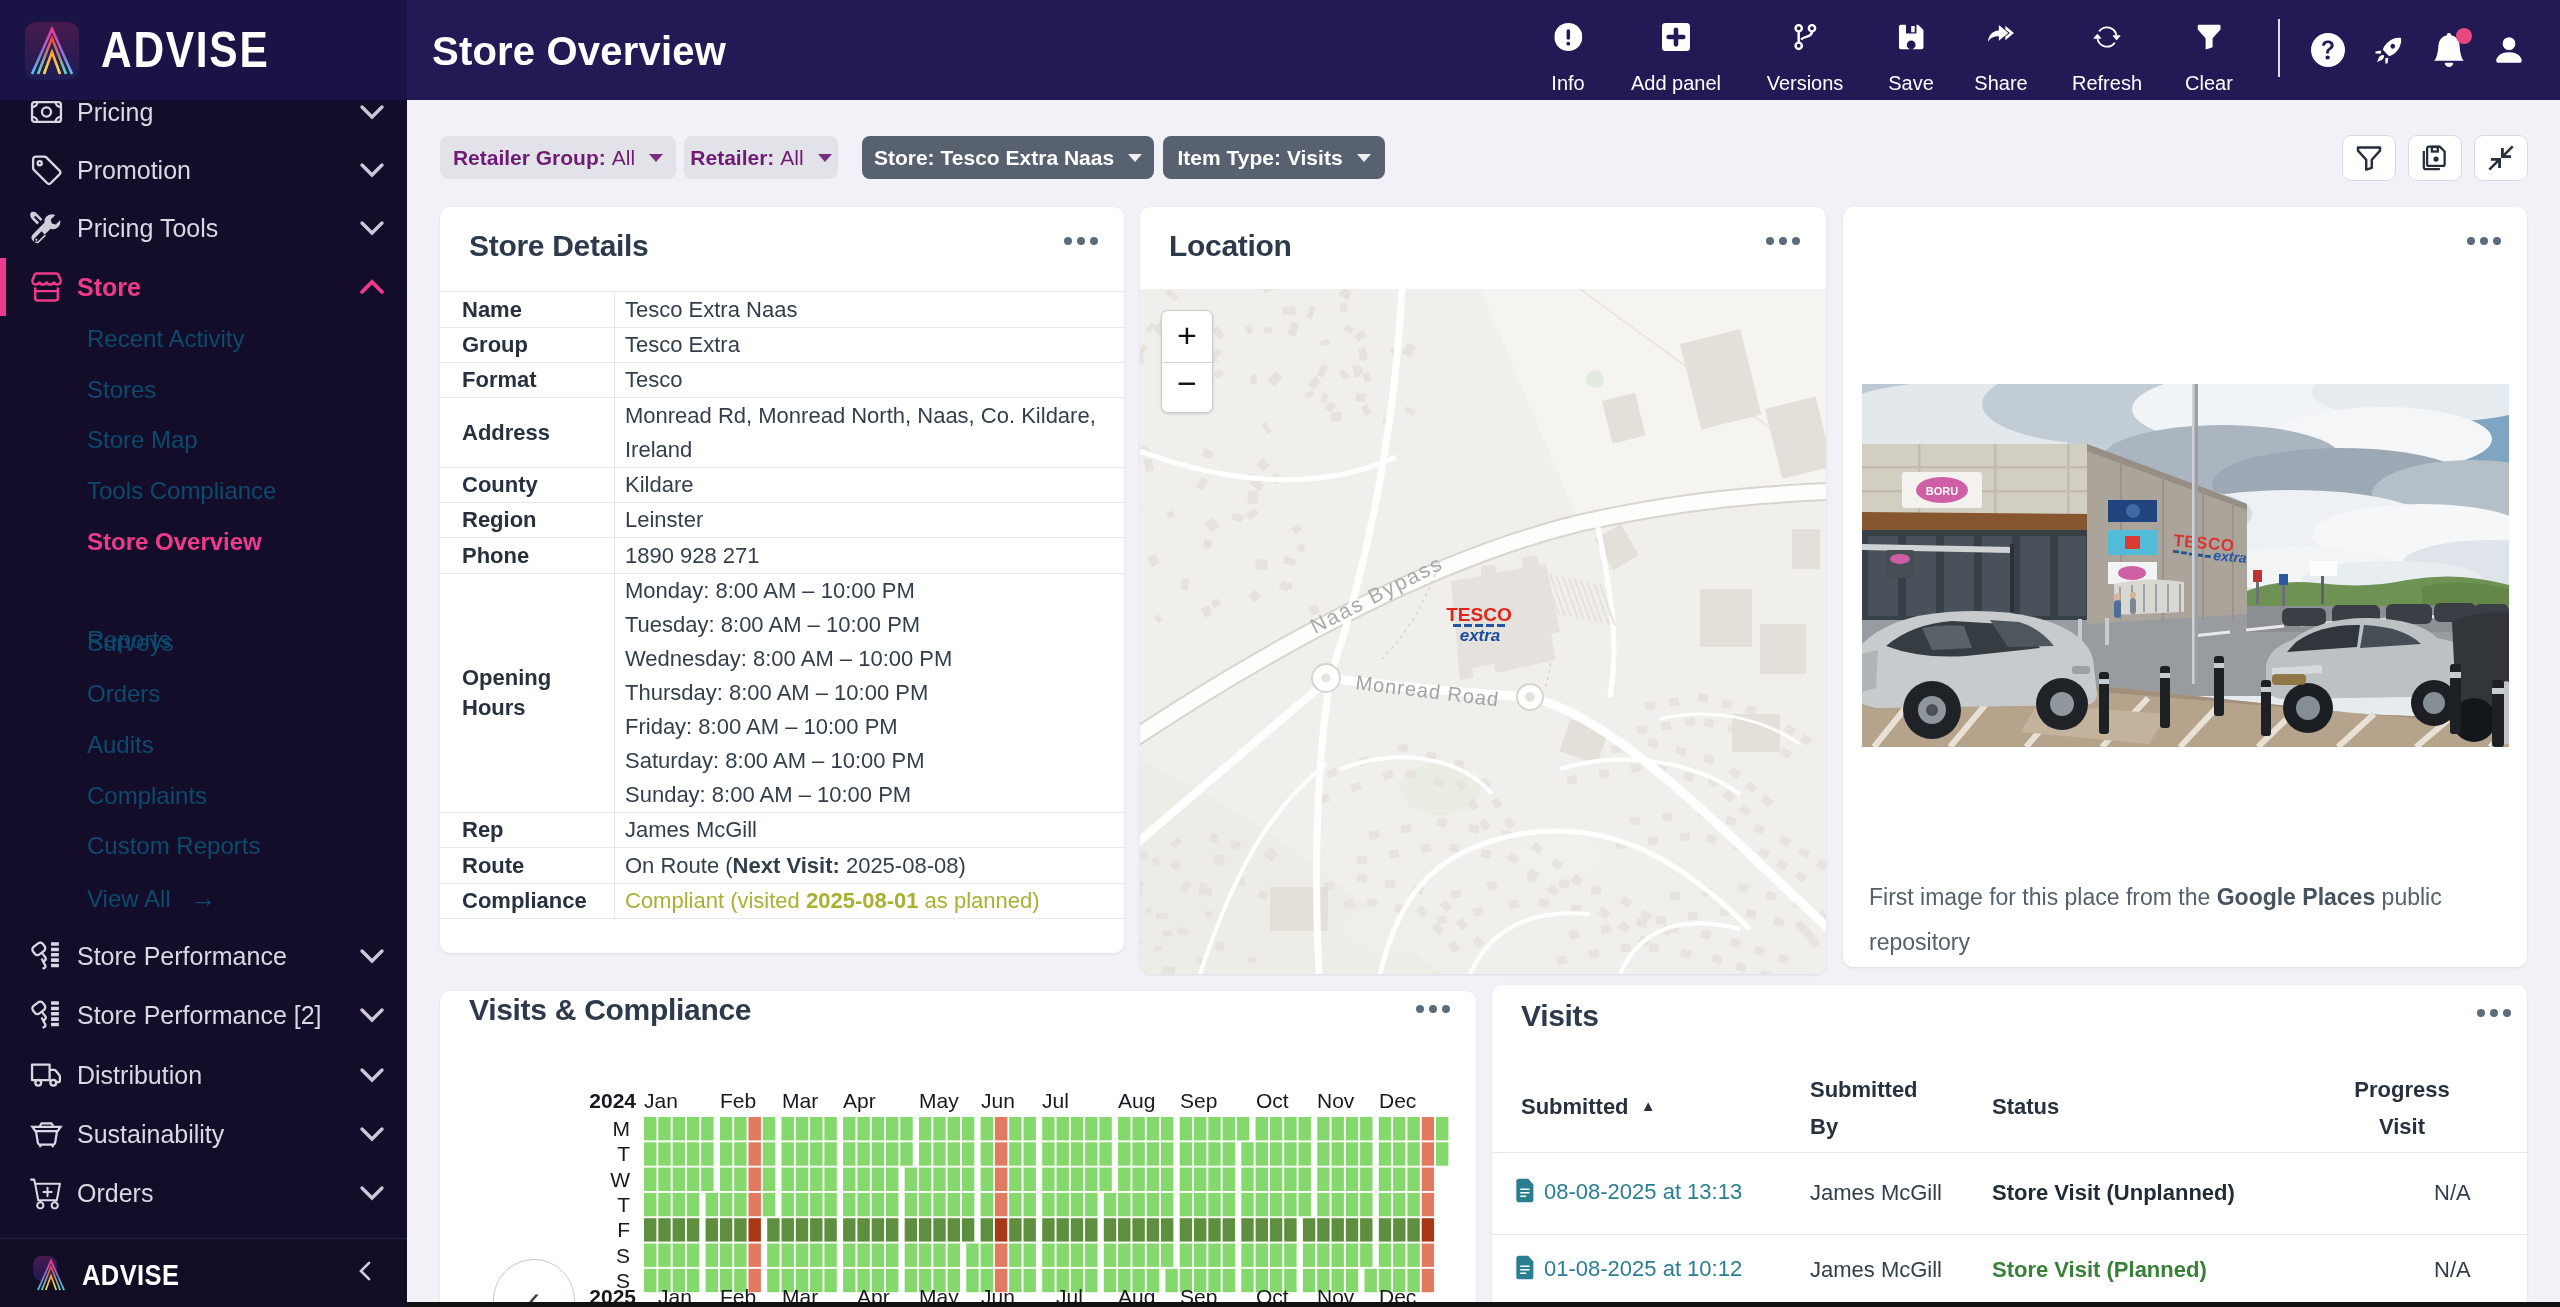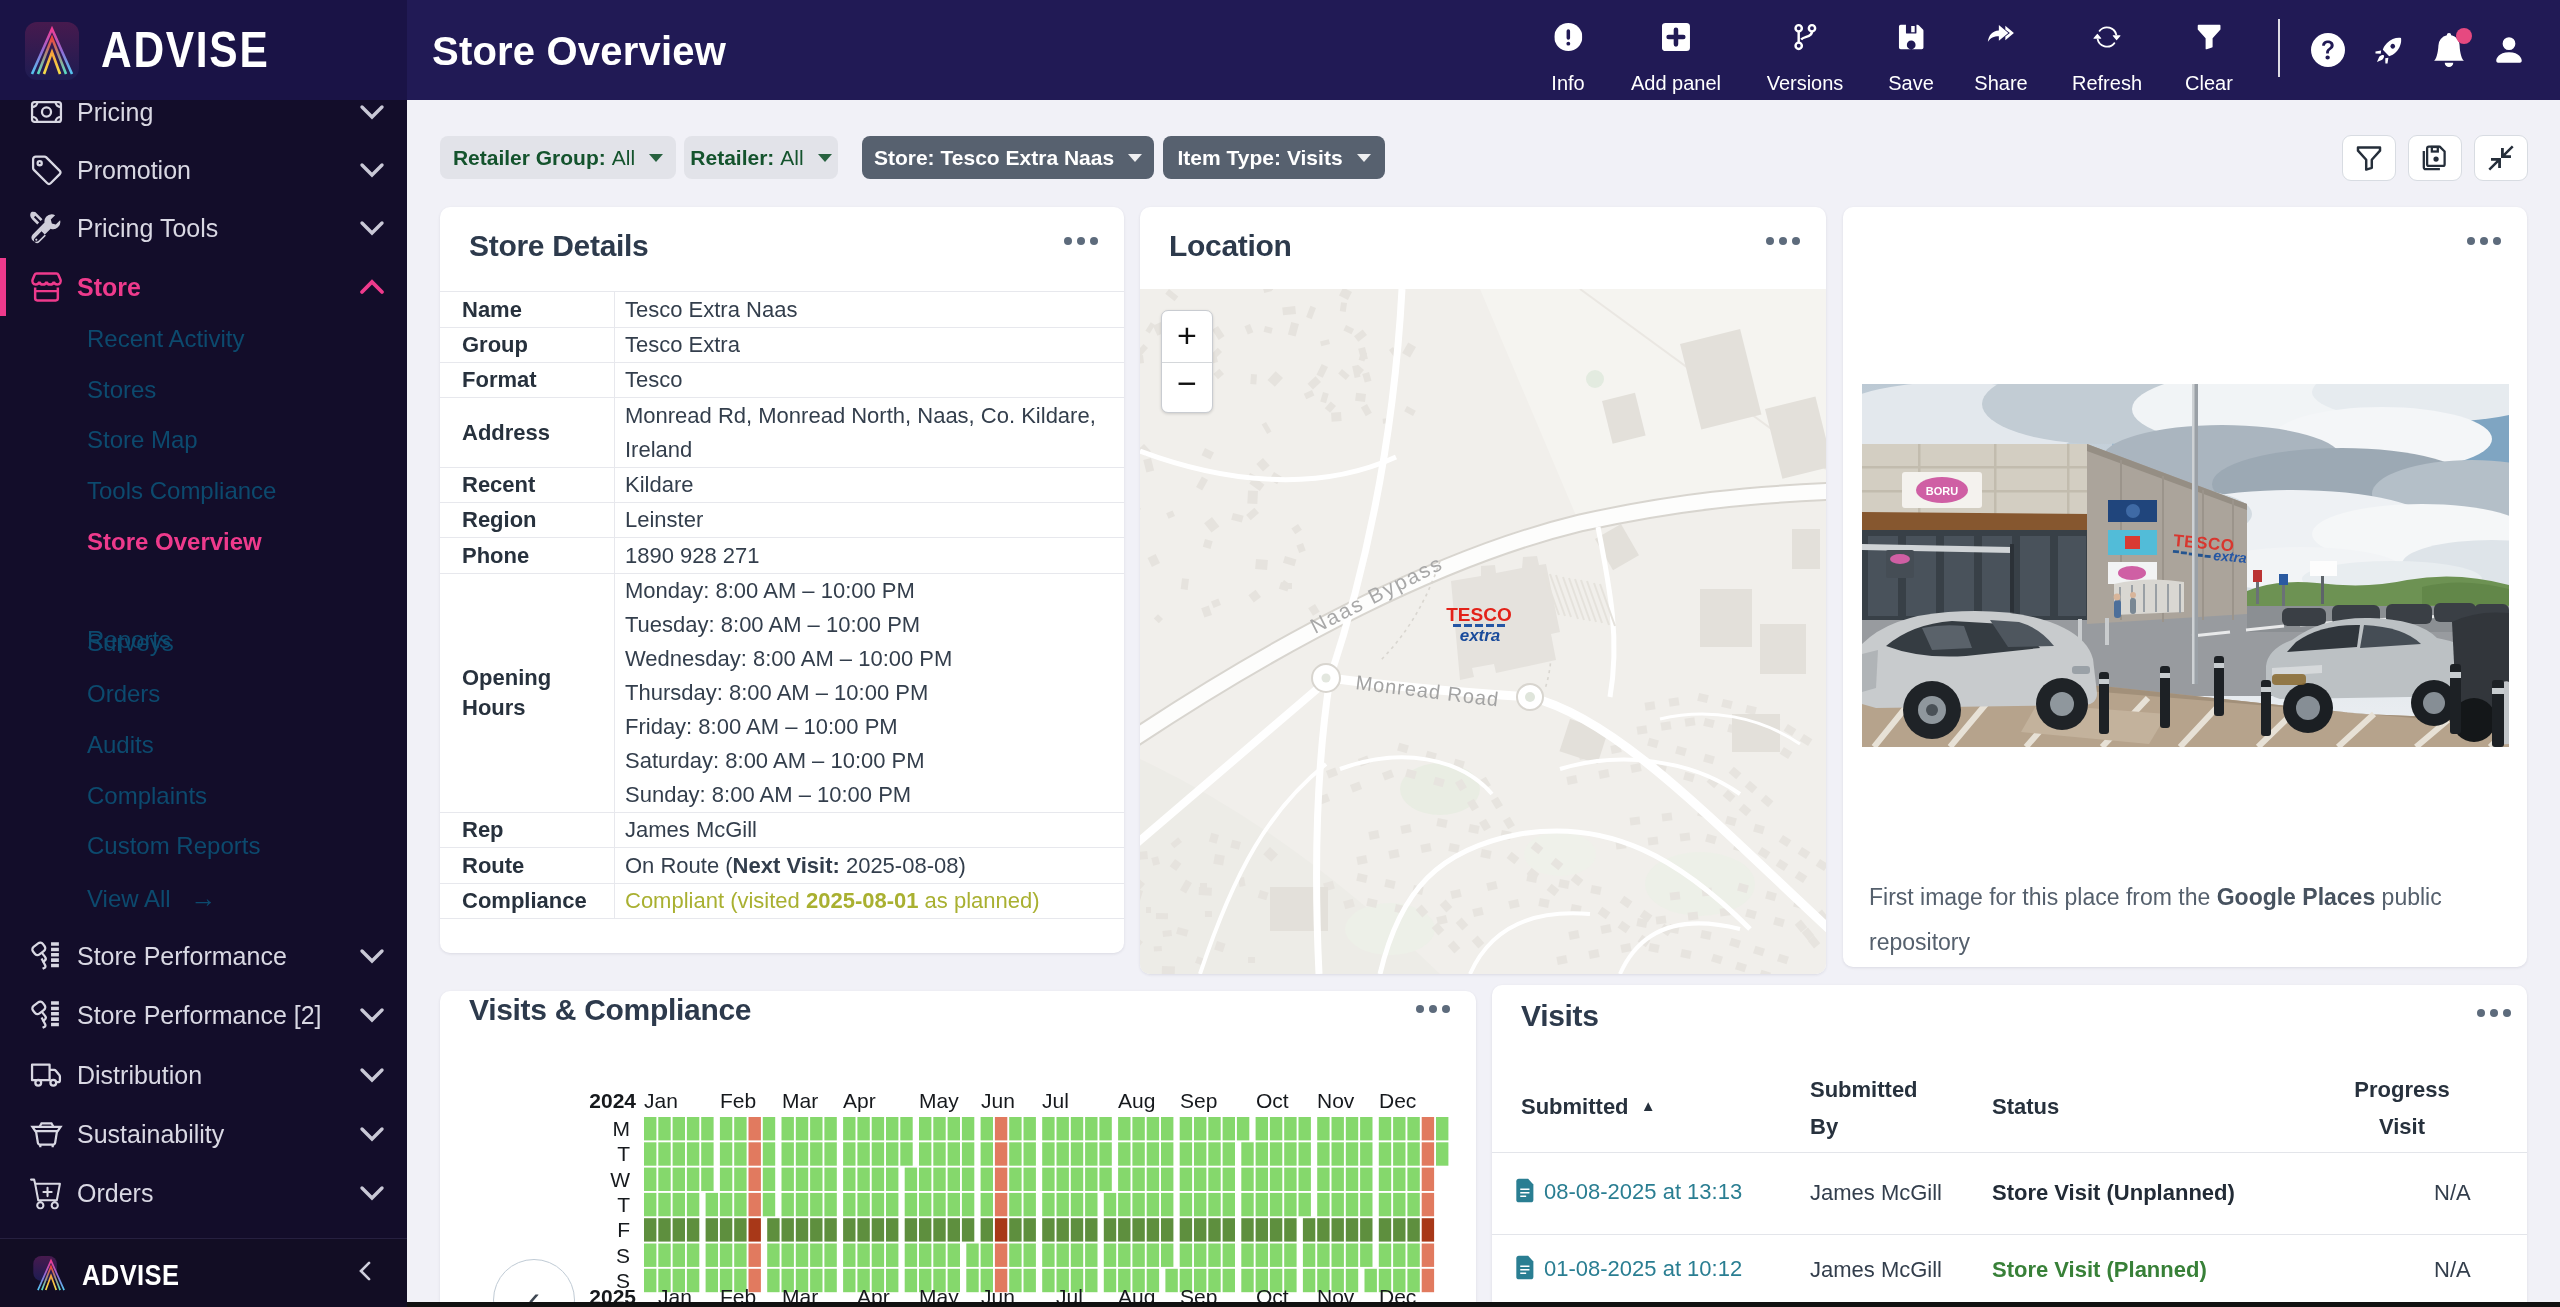--- a/index.html
+++ b/index.html
@@ -15,21 +15,21 @@
 .navrow .nicon{position:absolute;left:30px;top:50%;transform:translateY(-50%);width:33px;height:33px;color:#d9d8e3}
 .navrow .nchev{position:absolute;left:356px;top:50%;transform:translateY(-50%);width:32px;height:32px;color:#c9c8d6}
 .subrow{position:absolute;left:87px;font-size:24px;color:#0c4a6e}
 .pinkbar{position:absolute;left:0;top:258px;width:6px;height:58px;background:#ee3a8c}
 .act{position:absolute;z-index:6;top:23px;color:#fff;text-align:center;transform:translateX(-50%)}
 .act svg{width:28px;height:28px;display:block;margin:0 auto}
 .act .alab{font-size:20px;margin-top:21px;color:#fff}
 .tdiv{position:absolute;z-index:6;left:2278px;top:19px;width:2px;height:58px;background:rgba(255,255,255,.85)}
 .ricon{position:absolute;z-index:6;top:33px;width:34px;height:34px;color:#fff;transform:translateX(-50%)}
 .chip{position:absolute;top:136px;height:43px;border-radius:8px;font-size:21px;display:flex;align-items:center;justify-content:center;padding:0;white-space:nowrap}
-.chip.light{background:#e2e3e9;color:#14532d}
+.chip.light{background:#e2e3e9;color:#701a75}
 .chip.dark{background:#57616f;color:#fff}
 .chip b{font-weight:700;margin-right:6px}
 .chip.dark{font-weight:700}
 .chip .caret{width:0;height:0;border-left:7px solid transparent;border-right:7px solid transparent;border-top:8px solid currentColor;margin-left:14px;opacity:.9}
 .fbtn{position:absolute;top:135px;width:54px;height:46px;background:#fff;border:1px solid #d8dce2;border-radius:9px;display:flex;align-items:center;justify-content:center;color:#252e3a}
 .card{position:absolute;background:#fff;border-radius:10px;box-shadow:0 1px 3px rgba(25,30,60,.10)}
 .ctitle{position:absolute;left:29px;top:22px;font-size:30px;font-weight:700;color:#2d3a4c;letter-spacing:-.3px}
 .cdots{position:absolute;right:26px;top:30px;display:flex;gap:5px}
 .cdots i{width:8px;height:8px;border-radius:50%;background:#5d6b7c;display:block}
 .sdtable{position:absolute;left:0;top:84px;width:100%;font-size:22px;color:#333e4c}
@@ -351,21 +351,21 @@
       <div class="sdrow" style="height:70px">
         <div class="k" style="display:flex;align-items:center">
           <span style="line-height:30px">Address</span>
         </div>
         <div class="v" style="display:flex;align-items:center;flex:1">
           <span>Monread Rd, Monread North, Naas, Co. Kildare,<br>Ireland</span>
         </div>
       </div>
       <div class="sdrow" style="height:35px">
         <div class="k" style="display:flex;align-items:center">
-          <span style="line-height:30px">Recent</span>
+          <span style="line-height:30px">County</span>
         </div>
         <div class="v" style="display:flex;align-items:center;flex:1">
           <span>Kildare</span>
         </div>
       </div>
       <div class="sdrow" style="height:35px">
         <div class="k" style="display:flex;align-items:center">
           <span style="line-height:30px">Region</span>
         </div>
         <div class="v" style="display:flex;align-items:center;flex:1">

